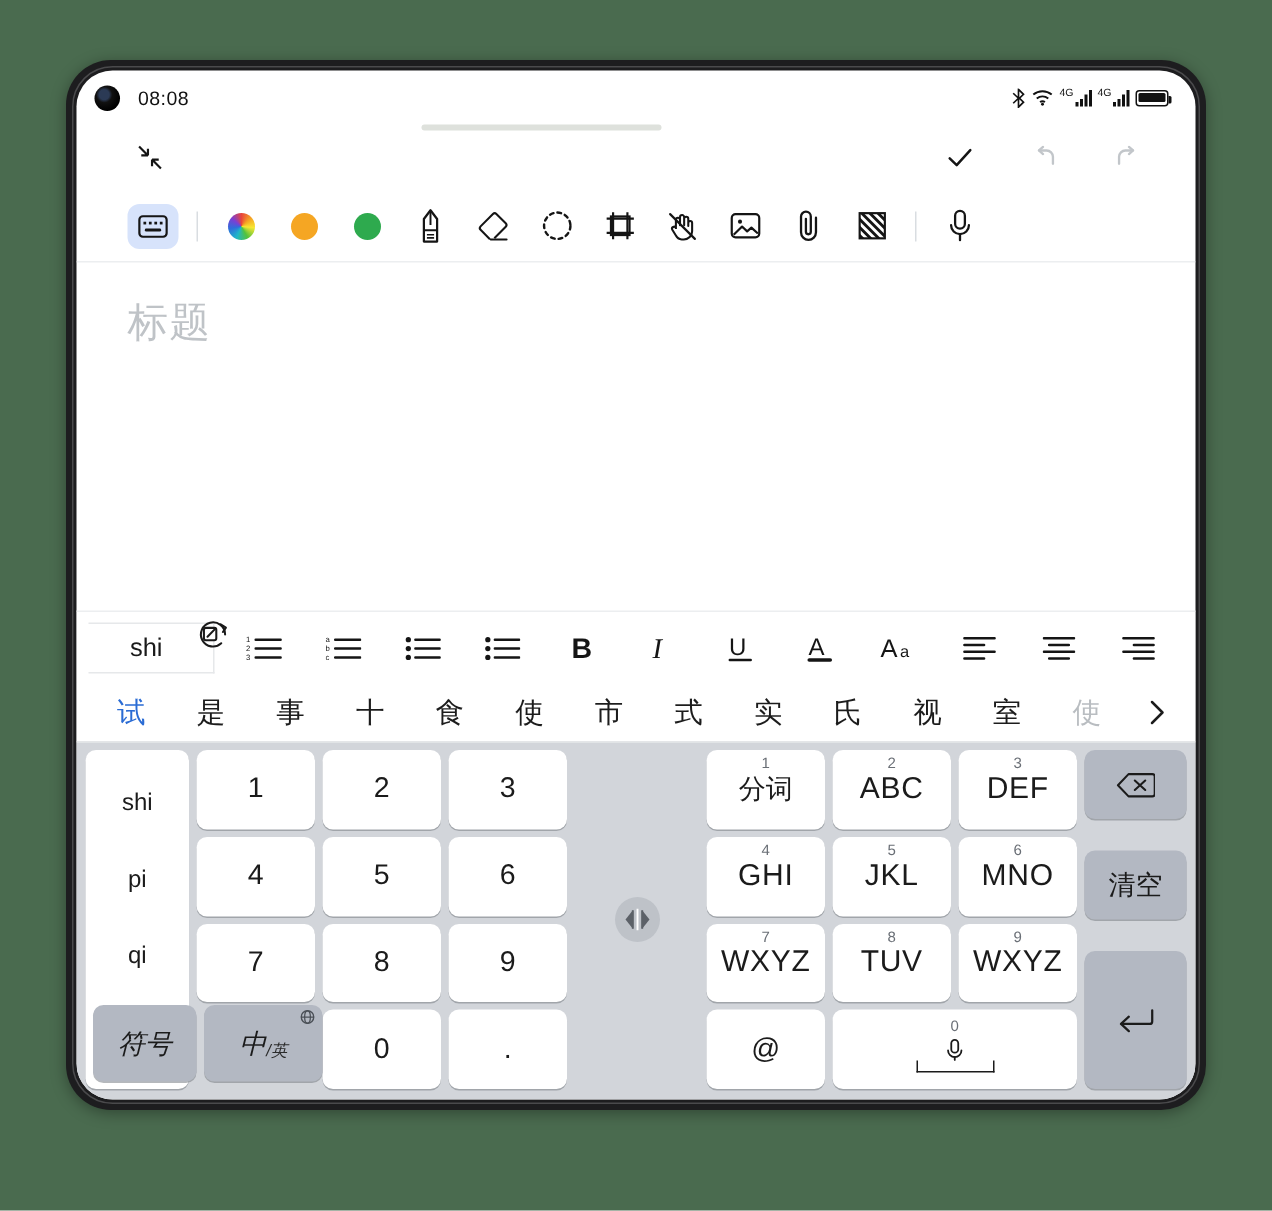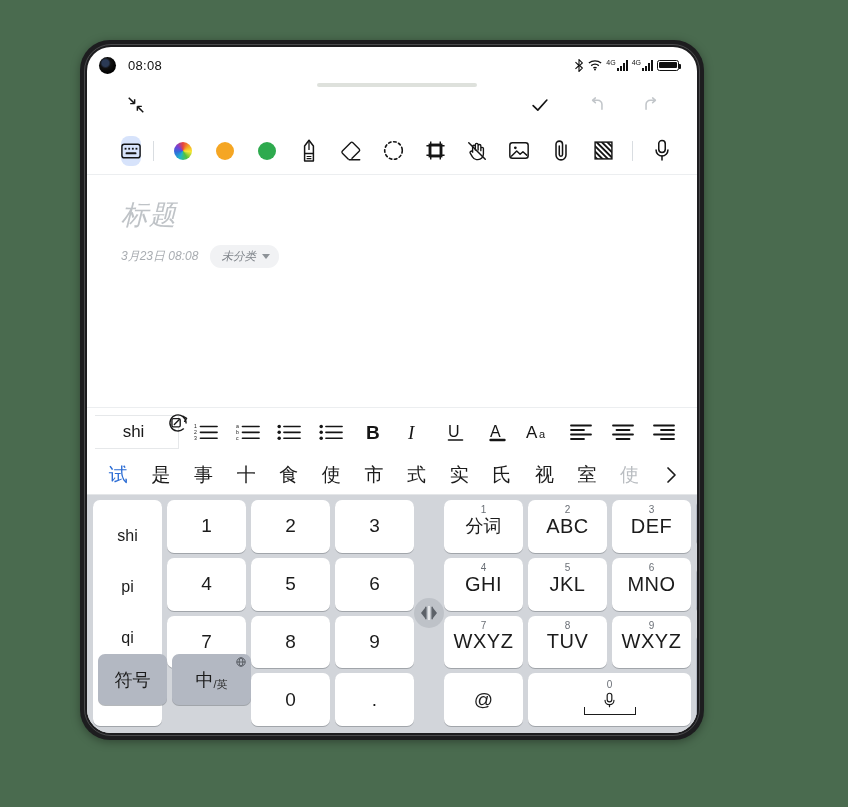--- a/index.html
+++ b/index.html
@@ -7,26 +7,25 @@
     width: 848px; height: 807px;
     overflow: hidden;
     font-family: "Liberation Sans", "DejaVu Sans", sans-serif;
   }
   body { background: #4a6b4f; position: relative; }
 
   
   #device-frame {
     position: absolute;
     left: 44px; top: 40px;
-    width: 624px; height: 700px;
+    width: 760px; height: 700px;
     border-radius: 30px;
     background: #1d1d1f;
     box-shadow: 0 2px 10px rgba(0,0,0,0.35);
     padding: 7px;
-    margin-left: 36px;
   }
   #device-frame::before{
     content:"";
     position:absolute; left:4px; top:4px; right:4px; bottom:4px;
     border-radius:27px;
     border:1px solid #4a4a4c;
     pointer-events:none;
   }
   #screen {
     width: 100%; height: 100%;
@@ -115,21 +114,20 @@
   #sw-wheel {
     background: conic-gradient(#e8453c 0deg, #f5a623 50deg, #f7e733 95deg,
       #53c23c 150deg, #1fb6c9 205deg, #2f6ddb 260deg, #7b3fd4 310deg, #e8453c 360deg);
   }
 
   
   #note-body {
     flex: 1 1 auto;
     padding: 22px 34px 0 34px;
     overflow: hidden;
-    font-style: italic;
   }
   #note-title {
     font-size: 27px; color: #bfc3c7; font-weight: 400;
     letter-spacing: 1px;
   }
   #note-meta { display: flex; align-items: center; gap: 12px; margin-top: 12px; }
   #note-date { font-size: 12px; color: #a8acb1; }
   #note-category {
     display: inline-flex; align-items: center; gap: 6px;
     background: #f1f2f4; color: #7e8389;
@@ -436,27 +434,20 @@
         <svg width="18" height="23" viewBox="0 0 18 24">
           <rect x="5.6" y="1.6" width="6.8" height="12.4" rx="3.4" fill="none" stroke="#151515" stroke-width="1.6"></rect>
           <path d="M2.8 11.6 A6.2 6.2 0 0 0 15.2 11.6" fill="none" stroke="#151515" stroke-width="1.6" stroke-linecap="round"></path>
           <path d="M9 17.8 L9 22" stroke="#151515" stroke-width="1.6" stroke-linecap="round"></path>
         </svg>
       </div>
     </div>
 
     <div id="note-body">
       <div id="note-title">标题</div>
-      <div id="note-meta">
-        <span id="note-date">3月23日 08:08</span>
-        <span id="note-category">
-          <span>未分类</span>
-          <span class="caret-down"></span>
-        </span>
-      </div>
     </div>
 
     <div id="format-bar">
       <div id="pinyin-chip">
         <span>shi</span>
         <span id="pinyin-edit-badge">
           <svg width="22" height="22" viewBox="0 0 24 24">
             <path d="M20.8 12 A8.8 8.8 0 1 0 18 18.4" fill="none" stroke="#1a1a1a" stroke-width="1.5" stroke-linecap="round"></path>
             <path d="M17.6 4.6 L21.4 7 L19.2 10.2" fill="none" stroke="#1a1a1a" stroke-width="1.5" stroke-linecap="round" stroke-linejoin="round"></path>
             <rect x="5.4" y="7.2" width="9" height="9" rx="1.4" fill="#fff" stroke="#1a1a1a" stroke-width="1.5"></rect>
@@ -663,21 +654,21 @@
           <div class="key fn" style="font-size:18px;">清空</div>
           <div class="key fn">
             <svg width="26" height="20" viewBox="0 0 28 20">
               <path d="M26 3 L26 11 A1.8 1.8 0 0 1 24.2 12.8 L4 12.8" fill="none" stroke="#1b1b1b" stroke-width="1.6" stroke-linecap="round"></path>
               <path d="M9.2 7.6 L3.6 12.8 L9.2 18" fill="none" stroke="#1b1b1b" stroke-width="1.6" stroke-linecap="round" stroke-linejoin="round"></path>
             </svg>
           </div>
         </div>
       </div>
 
-      <div id="kb-left-bottom" style="position:absolute; left:11px; bottom:28px;">
+      <div id="kb-left-bottom" style="position:absolute; left:11px; bottom:12px;font-style:italic;">
         <div class="key fn" style="height:51px; font-size:18px;">符号</div>
         <div class="key fn" style="height:51px;">
           <span class="zhongying">
             <span class="big">中</span>
             <span class="sml">/英</span>
           </span>
           <svg class="globe-mini" width="10" height="10" viewBox="0 0 12 12">
             <circle cx="6" cy="6" r="5" fill="none" stroke="#4a4f56" stroke-width="1.1"></circle>
             <ellipse cx="6" cy="6" rx="2.3" ry="5" fill="none" stroke="#4a4f56" stroke-width="1"></ellipse>
             <path d="M1 6 L11 6" stroke="#4a4f56" stroke-width="1"></path>

